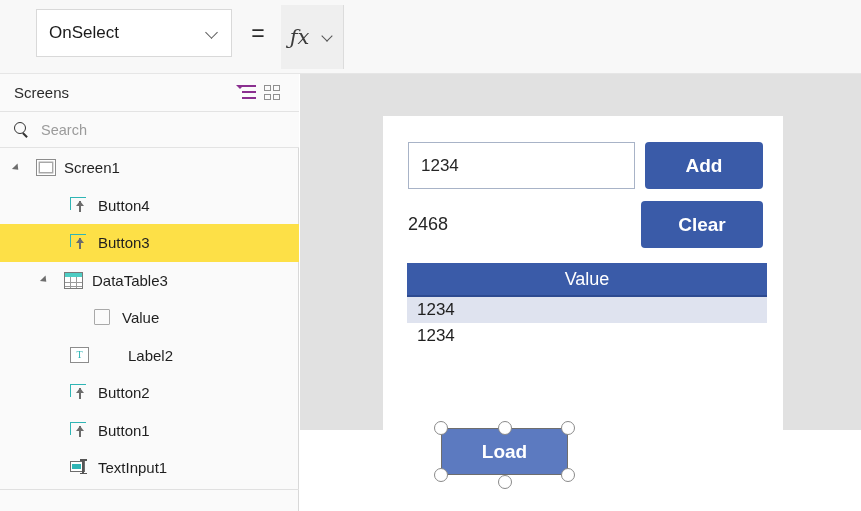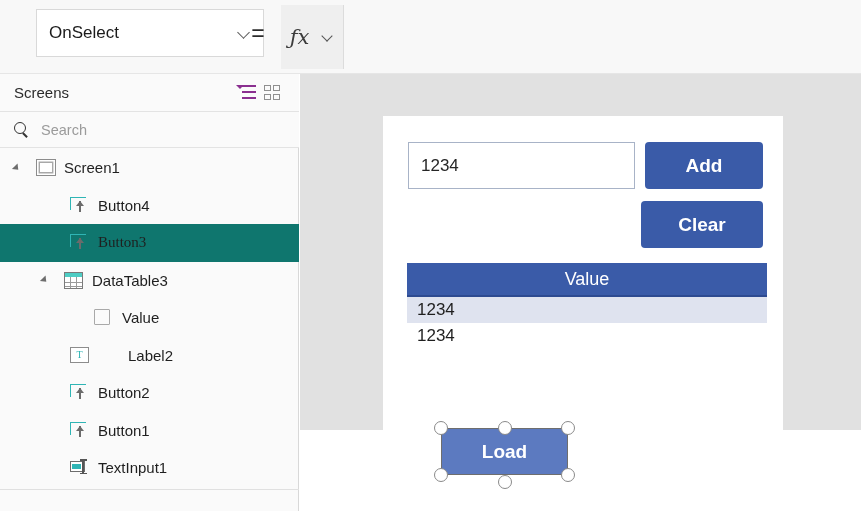--- a/index.html
+++ b/index.html
@@ -12,21 +12,21 @@
   }
   #app { position: relative; width: 861px; height: 511px; background:#fff; }
 
   
   .formula-bar {
     position: absolute; left:0; top:0; width:861px; height:74px;
     background:#f8f8f8; border-bottom:1px solid #e6e6e6;
     display:flex; align-items:center;
   }
   .prop-select {
-    position:absolute; left:36px; top:9px; width:228px; height:48px;
+    position:absolute; left:36px; top:9px; width:196px; height:48px;
     background:#fff; border:1px solid #d9d9d9;
     display:flex; align-items:center; padding:0 12px;
     font-size:17px; color:#1b1b1b;
   }
   .prop-select .label { flex:1; }
   .chev { width:12px; height:12px; position:relative; }
   .chev::after {
     content:""; position:absolute; left:0; top:1px;
     width:8px; height:8px; border-right:1.4px solid #5a5a5a; border-bottom:1.4px solid #5a5a5a;
     transform: rotate(45deg);
@@ -101,21 +101,21 @@
     content:""; position:absolute; left:9px; top:9.5px; width:6px; height:1.6px;
     background:#333; transform:rotate(45deg); transform-origin:left center;
   }
   .search-text { font-size:14.5px; color:#9b9b9b; }
 
   .tree { position:absolute; left:0; top:75px; width:299px; }
   .tree-row {
     position:relative; height:37.5px; display:flex; align-items:center;
     font-size:15px; color:#1f1f1f;
   }
-  .tree-row.selected { background:#0f766e;font-family:Liberation Serif, serif; }
+  .tree-row.selected { background:#fde047; }
   .caret { position:absolute; width:12px; height:12px; }
   .caret::after{
     content:""; position:absolute; left:0; top:2px;
     border-left:5px solid #6d6d6d; border-top:4px solid transparent; border-bottom:4px solid transparent;
     transform:rotate(45deg); transform-origin:center;
   }
   .node-ico { position:absolute; width:20px; height:17px; }
   .node-label { position:absolute; }
 
   
@@ -341,20 +341,21 @@
 
   <div class="canvas">
     <div class="app-screen">
 
       <div class="txt-input">
         <span>1234</span>
       </div>
 
       <div class="btn btn-add">Add</div>
 
+      <div class="lbl-total">2468</div>
 
       <div class="btn btn-clear">Clear</div>
 
       <div class="dtable">
         <div class="dt-head">Value</div>
         <div id="dt-rows">
             <div class="dt-row sel">
               <span>1234</span>
             </div>
             <div class="dt-row">

